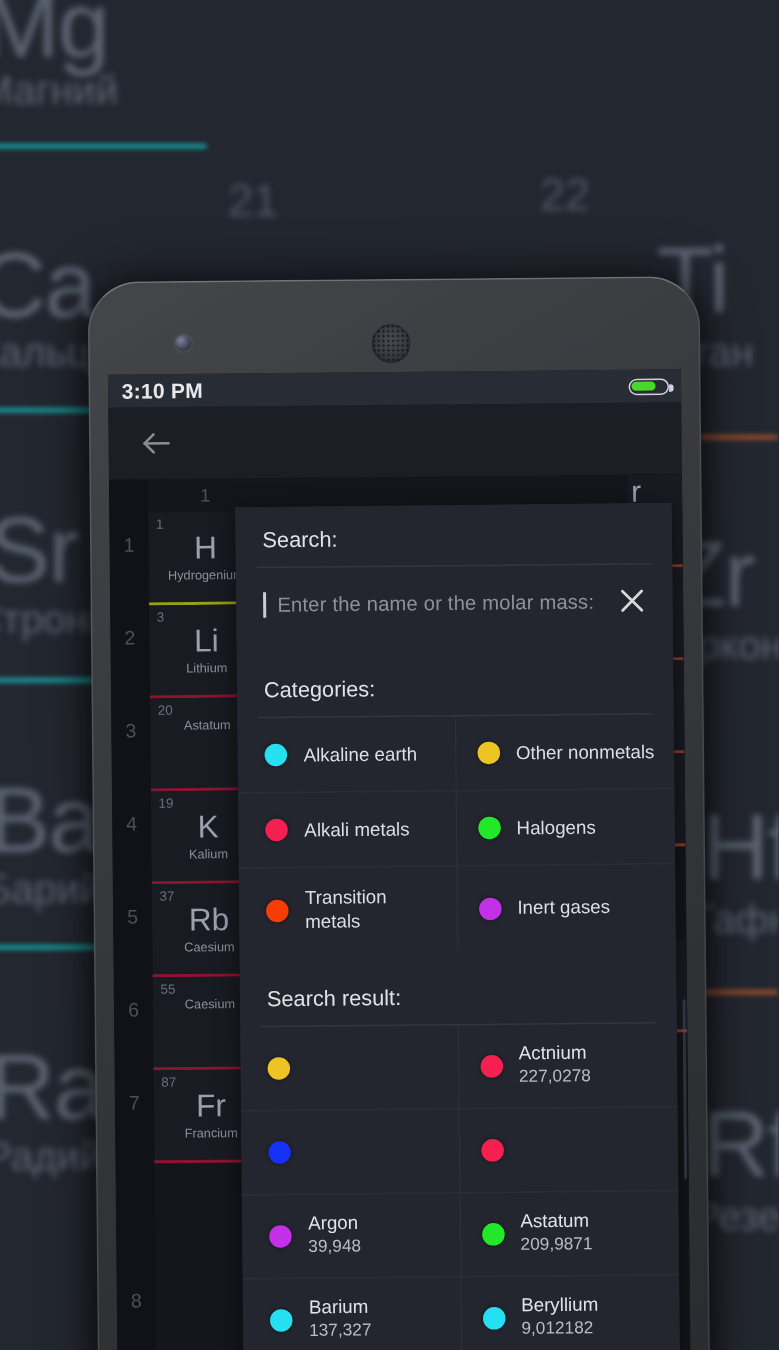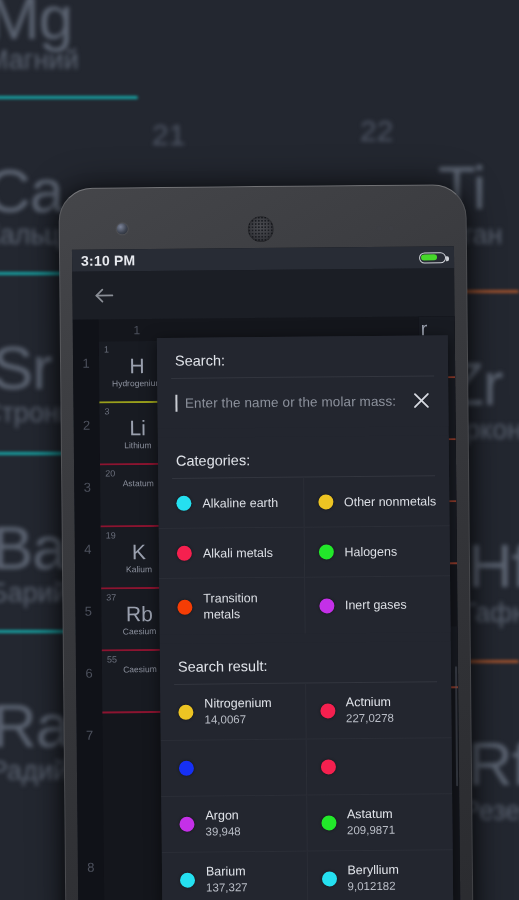--- a/index.html
+++ b/index.html
@@ -303,20 +303,25 @@
         <div class="el-name">Kalium</div>
       </div>
       <div class="el-cell" style="top:270px;">
         <div class="el-num">37</div>
         <div class="el-sym">Rb</div>
         <div class="el-name">Caesium</div>
       </div>
       <div class="el-cell" style="top:332px;">
         <div class="el-num">55</div>
         <div class="el-name">Caesium</div>
+      </div>
+      <div class="el-cell" style="top:394px;">
+        <div class="el-num">87</div>
+        <div class="el-sym">Fr</div>
+        <div class="el-name">Francium</div>
       </div>
     </div>
 
     <div class="right-cells">
       <div class="rc" style="top:0px;">
         <div class="el-sym">r</div>
         <div class="el-name">niur</div>
       </div>
       <div class="rc" style="top:62px;">
         <div class="el-sym">o</div>
@@ -382,24 +387,20 @@
           </div>
         </div>
       </div>
 
       <div class="card">
         <div class="sect-title">Search result:</div>
         <div class="divider"></div>
         <div class="grid2">
           <div class="ri">
             <span class="dot" style="background:#edc423;"></span>
-            <span class="ri-txt">
-              <span class="ri-name" style="display:block">Nitrogenium</span>
-              <span class="ri-mass" style="display:block">14,0067</span>
-            </span>
           </div>
           <div class="ri">
             <span class="dot" style="background:#f5204f;"></span>
             <span class="ri-txt">
               <span class="ri-name" style="display:block">Actnium</span>
               <span class="ri-mass" style="display:block">227,0278</span>
             </span>
           </div>
           <div class="ri">
             <span class="dot" style="background:#1630f5;"></span>

